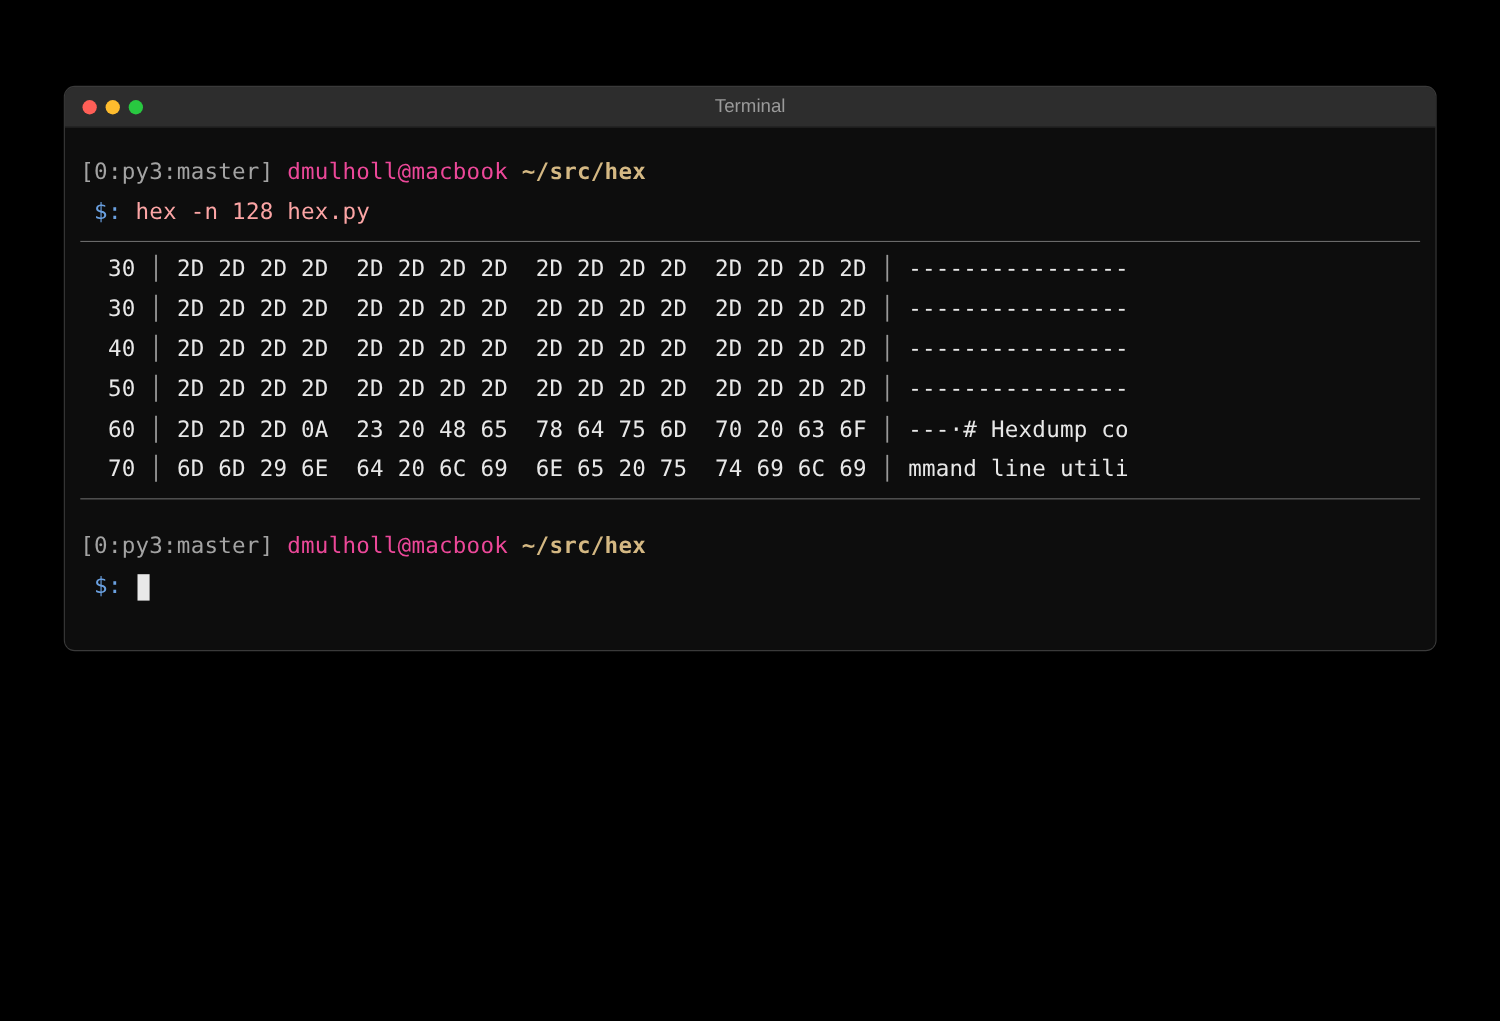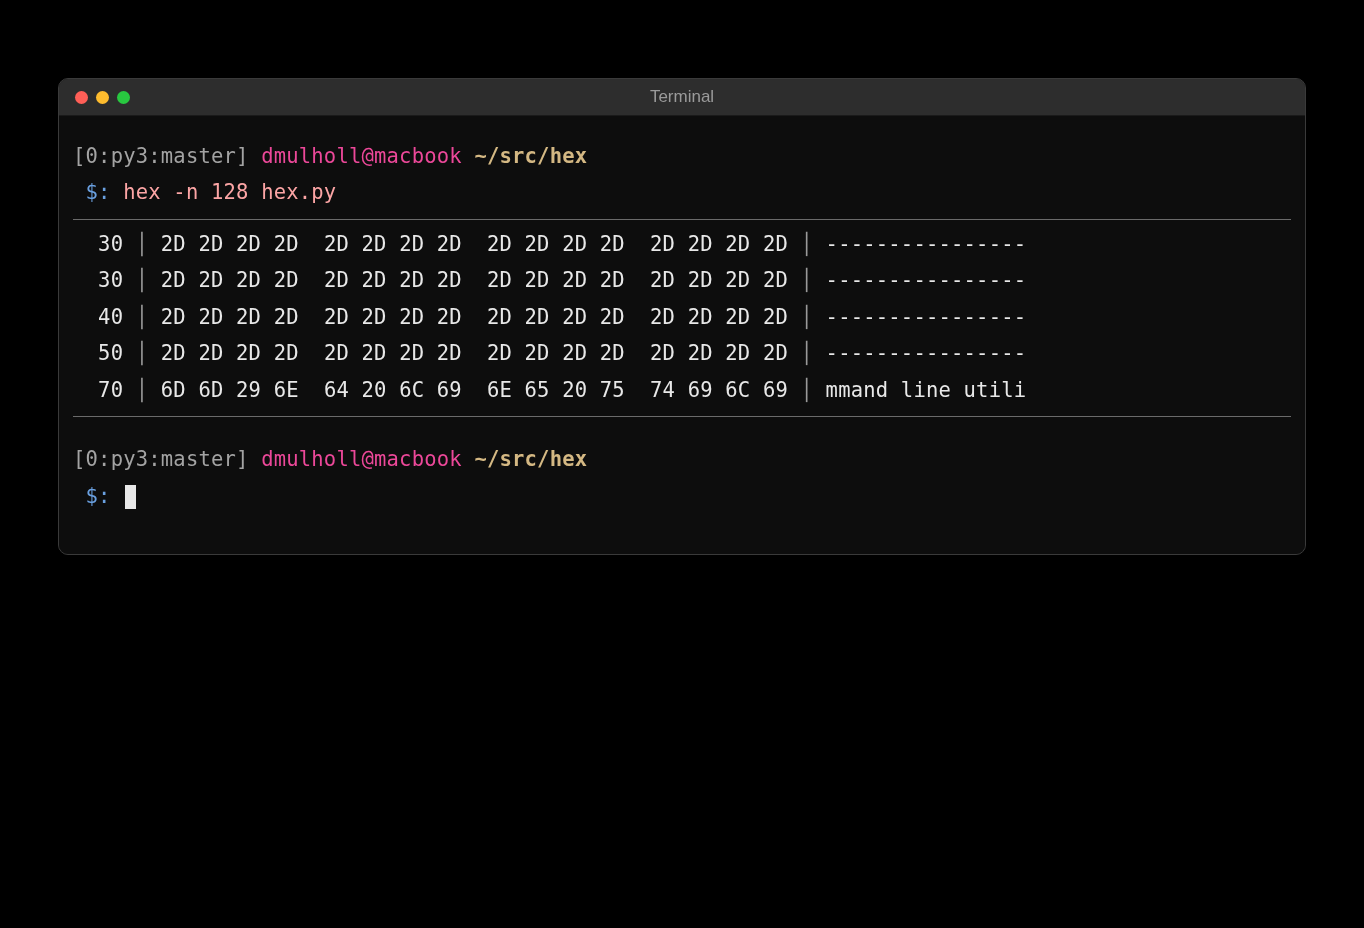--- a/index.html
+++ b/index.html
@@ -121,20 +121,21 @@
     <div class="prompt-line"><span class="prompt-bracket">[0:py3:master]</span> <span class="prompt-user">dmulholl@macbook</span> <span class="prompt-path">~/src/hex</span></div>
     <div class="prompt-line"><span class="prompt-dollar"> $:</span> <span class="command-text">hex -n 128 hex.py</span></div>
 
     <hr class="divider">
 
     <div id="hex-rows">
         <div class="hex-row"><span>  30</span> <span class="sep">│</span> <span>2D 2D 2D 2D</span>  <span>2D 2D 2D 2D</span>  <span>2D 2D 2D 2D</span>  <span>2D 2D 2D 2D</span> <span class="sep">│</span> <span>----------------</span></div>
         <div class="hex-row"><span>  30</span> <span class="sep">│</span> <span>2D 2D 2D 2D</span>  <span>2D 2D 2D 2D</span>  <span>2D 2D 2D 2D</span>  <span>2D 2D 2D 2D</span> <span class="sep">│</span> <span>----------------</span></div>
         <div class="hex-row"><span>  40</span> <span class="sep">│</span> <span>2D 2D 2D 2D</span>  <span>2D 2D 2D 2D</span>  <span>2D 2D 2D 2D</span>  <span>2D 2D 2D 2D</span> <span class="sep">│</span> <span>----------------</span></div>
         <div class="hex-row"><span>  50</span> <span class="sep">│</span> <span>2D 2D 2D 2D</span>  <span>2D 2D 2D 2D</span>  <span>2D 2D 2D 2D</span>  <span>2D 2D 2D 2D</span> <span class="sep">│</span> <span>----------------</span></div>
+        <div class="hex-row"><span>  60</span> <span class="sep">│</span> <span>2D 2D 2D 0A</span>  <span>23 20 48 65</span>  <span>78 64 75 6D</span>  <span>70 20 63 6F</span> <span class="sep">│</span> <span>---·# Hexdump co</span></div>
         <div class="hex-row"><span>  70</span> <span class="sep">│</span> <span>6D 6D 29 6E</span>  <span>64 20 6C 69</span>  <span>6E 65 20 75</span>  <span>74 69 6C 69</span> <span class="sep">│</span> <span>mmand line utili</span></div>
       </div>
 
     <hr class="divider">
 
     <div style="height:18px"></div>
 
     <div class="prompt-line"><span class="prompt-bracket">[0:py3:master]</span> <span class="prompt-user">dmulholl@macbook</span> <span class="prompt-path">~/src/hex</span></div>
     <div class="prompt-line"><span class="prompt-dollar"> $:</span> <span class="cursor"></span></div>
   </div>

